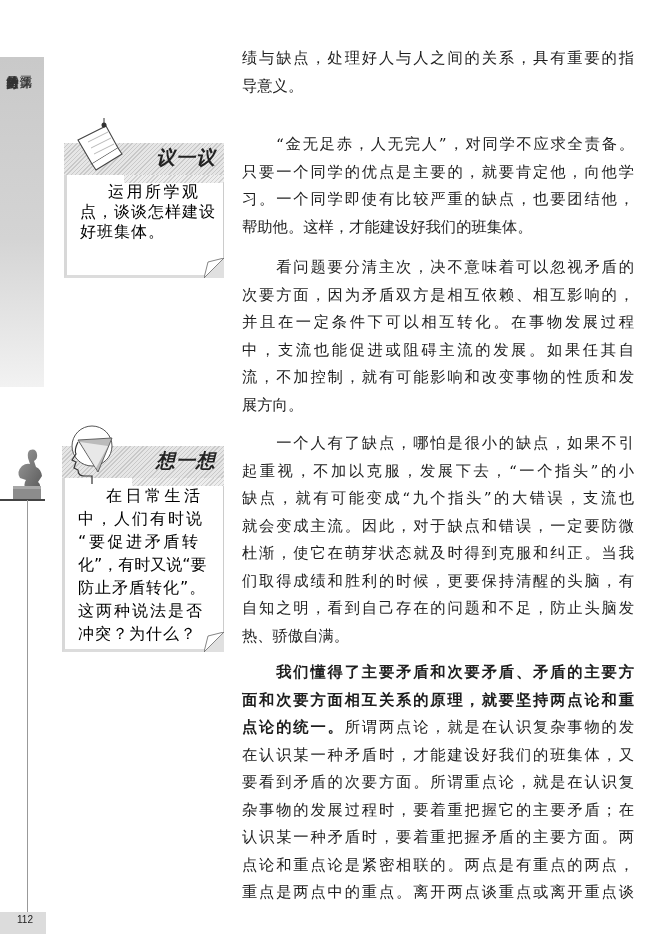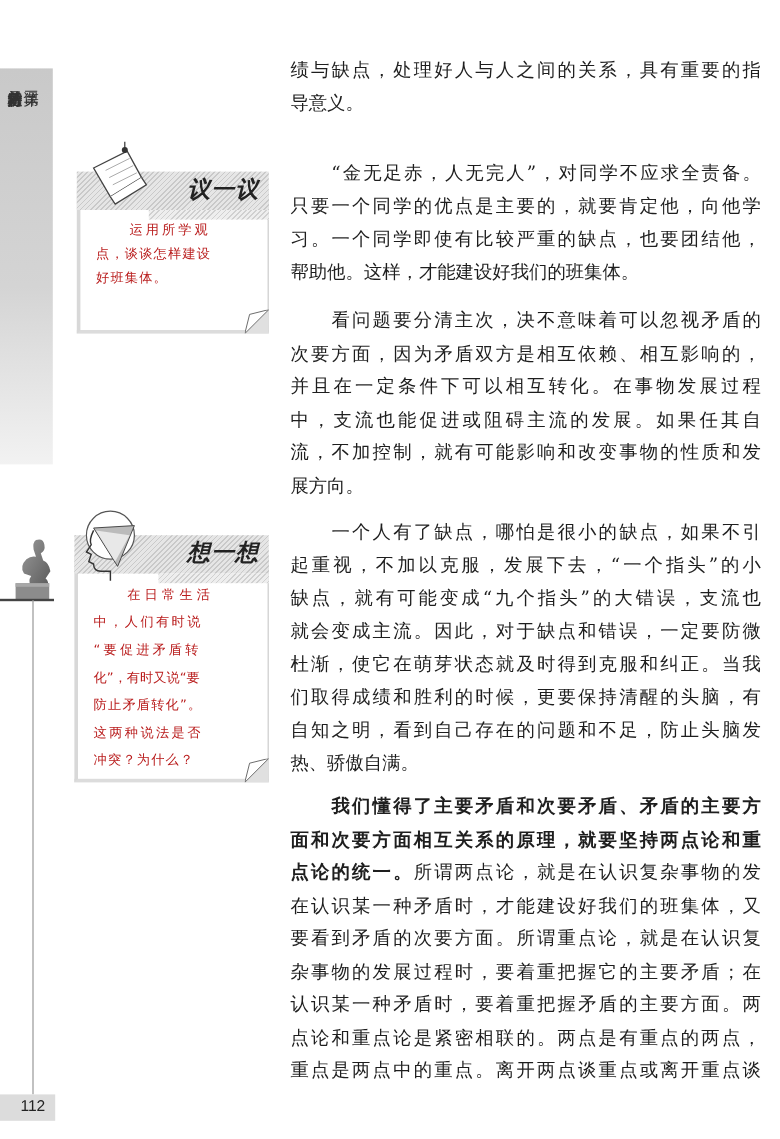--- a/index.html
+++ b/index.html
@@ -25,21 +25,21 @@
     }
     .h-rule { position: absolute; left: 0; top: 499px; width: 45px; height: 2px; background: #444; }
     .v-rule { position: absolute; left: 27px; top: 500px; width: 1px; height: 412px; background: #999; }
     .page-num-box {
       position: absolute; left: 0; top: 912px; width: 46px; height: 22px;
       background: #dcdcdc;
     }
     .page-num {
       position: absolute; left: 17px; top: 914px;
       font-family: "Liberation Sans", "DejaVu Sans", sans-serif;
-      font-size: 13px; color: #222;
+      font-size: 10px; color: #222;
     }
 
     
     .box {
       position: absolute;
       font-family: "DejaVu Sans", "Liberation Sans", sans-serif;
     }
     .box .frame {
       position: absolute; left: 0; right: 0; bottom: 0;
       border-left: 3px solid #d8d8d8; border-bottom: 3px solid #dcdcdc; border-right: 1px solid #ccc;
@@ -51,21 +51,21 @@
     }
     .box .head-title {
       position: absolute; right: 8px; top: 0; font-size: 19px; font-weight: bold; font-style: italic;
       color: #222; letter-spacing: 1px; font-family: "DejaVu Sans", sans-serif;
     }
     .box .head-under {
       position: absolute; right: 0; height: 8px;
       background: repeating-linear-gradient(135deg, #d0d0d0 0 1px, #eeeeee 1px 3px);
     }
     .box .body-text {
-      position: absolute; font-size: 11px; line-height: 20px; color: #b91c1c;
+      position: absolute; font-size: 16px; line-height: 20px; color: #000000;
       letter-spacing: 2.5px;
     }
     .box .corner {
       position: absolute; width: 20px; height: 20px;
     }
 
     
     .main {
       position: absolute; left: 242px; top: 0; width: 392px;
       font-size: 15.3px; line-height: 27.5px; color: #1e1e1e;

